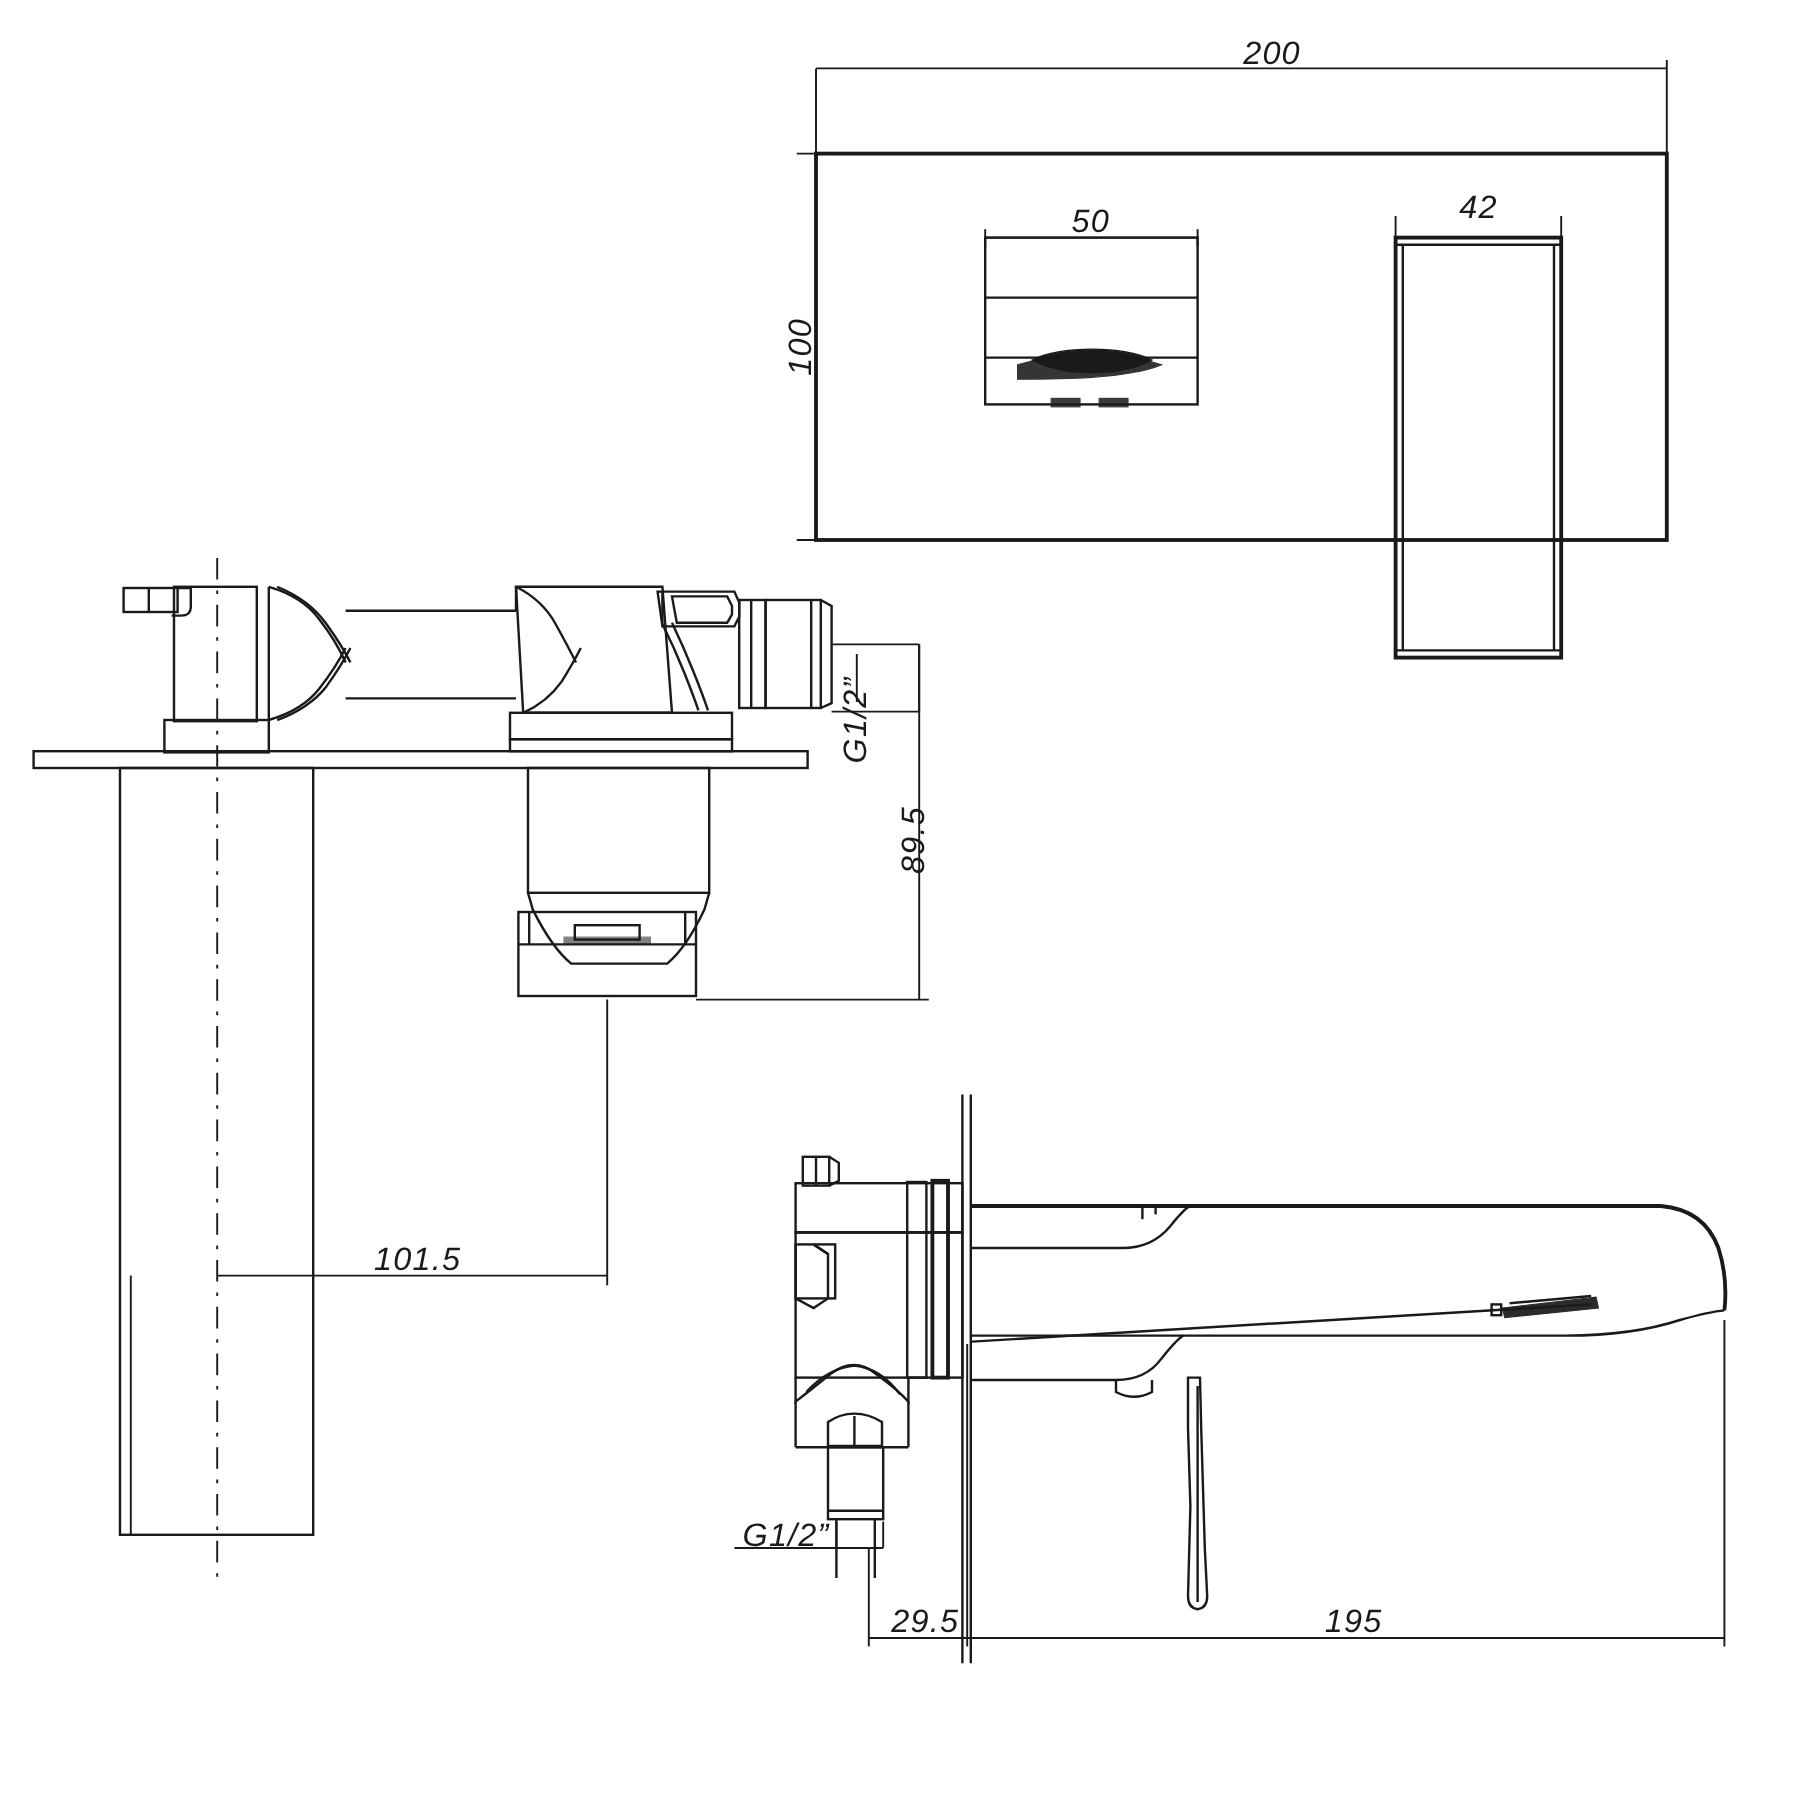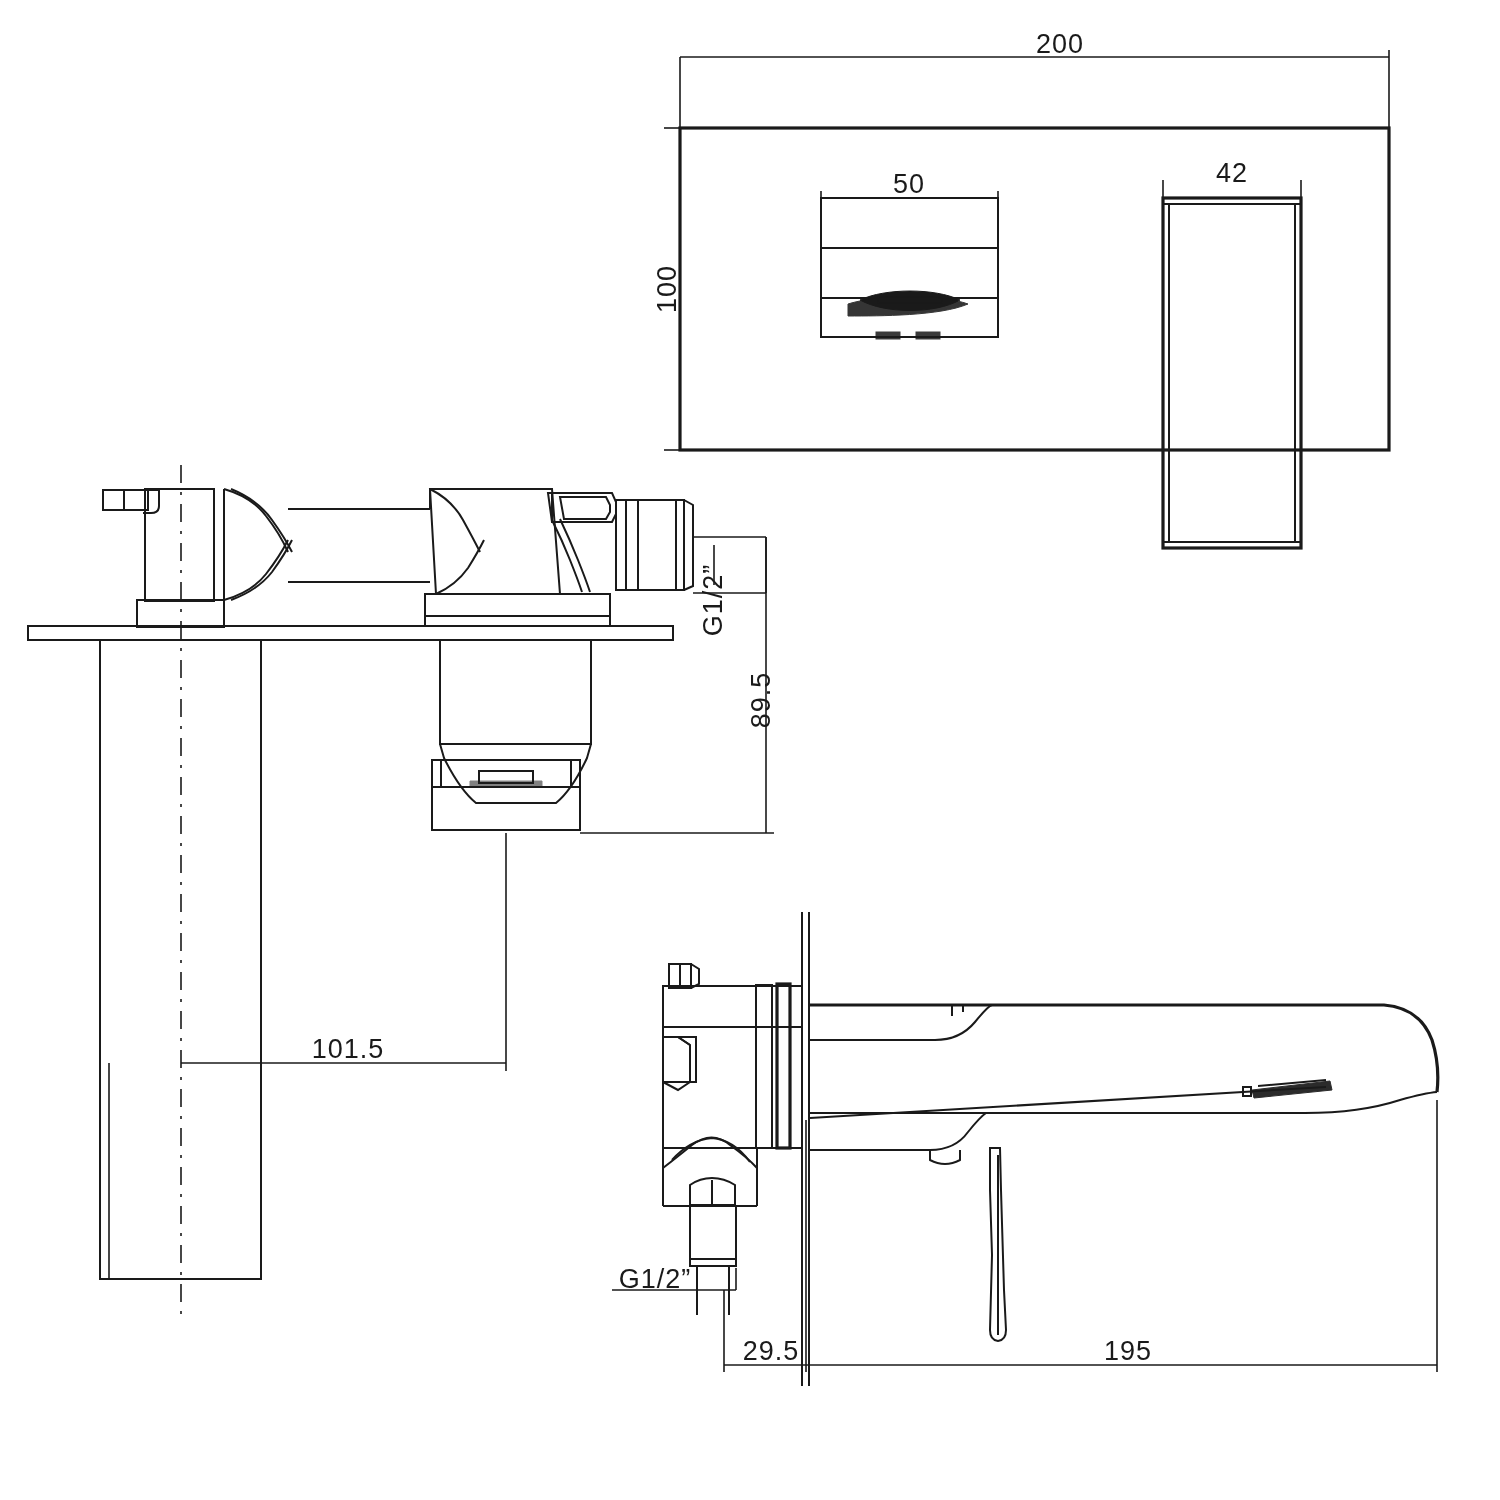--- a/index.html
+++ b/index.html
@@ -2,20 +2,21 @@
 <html><head>
 <meta charset="utf-8">
 <style>
   html,body{margin:0;padding:0;background:#ffffff;}
   #sheet{
     position:relative;
     width:1500px;height:1500px;
     background:#ffffff;
     font-family:"Liberation Sans", sans-serif;
     overflow:hidden;
+    font-style:italic;
   }
   #sheet svg{position:absolute;left:0;top:0;width:1500px;height:1500px;}
   .dimtext{
     font-family:"Liberation Sans", sans-serif;
     font-size:27px;
     fill:#1a1a1a;
     letter-spacing:1px;
   }
 </style>
 </head>

